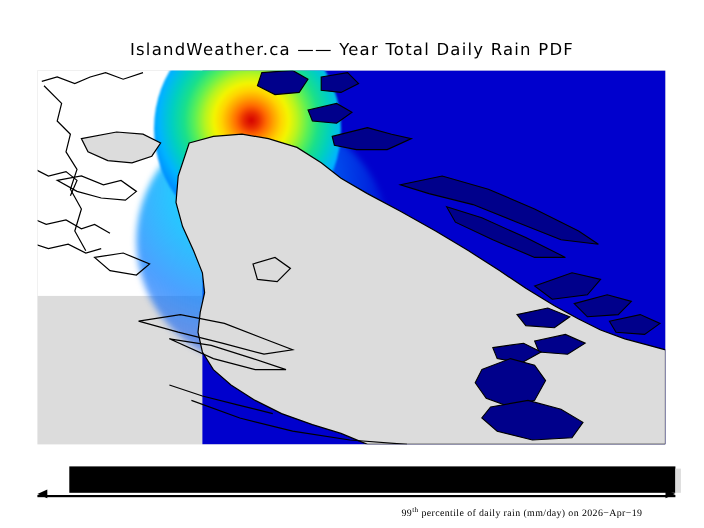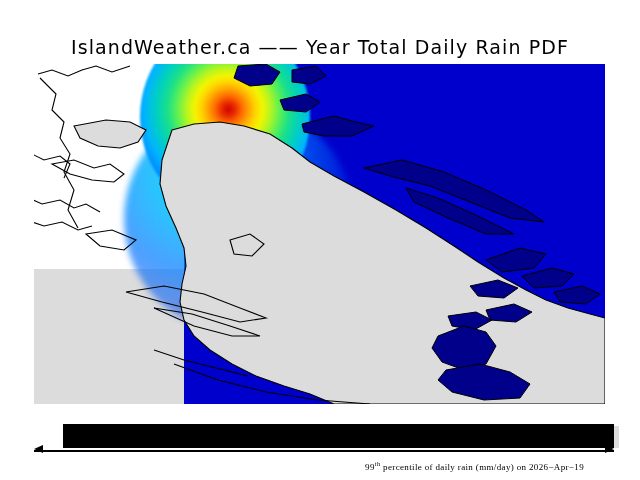--- a/index.html
+++ b/index.html
@@ -9,21 +9,21 @@
     font-family:"DejaVu Sans",sans-serif;
     overflow:hidden;position:relative;
   }
   #stage{position:absolute;left:0;top:0;width:640px;height:480px;}
 
   
   #title{
     position:absolute;left:0;top:36px;width:640px;
     text-align:center;
     font-family:"DejaVu Sans",sans-serif;
-    font-size:19px;font-weight:400;letter-spacing:1.1px;
+    font-size:15px;font-weight:400;letter-spacing:1.1px;
     color:#000;white-space:nowrap;
   }
 
   
   #map-panel{
     position:absolute;left:34px;top:64px;width:571px;height:340px;
     background:#dcdcdc;      
     overflow:hidden;
   }
   

